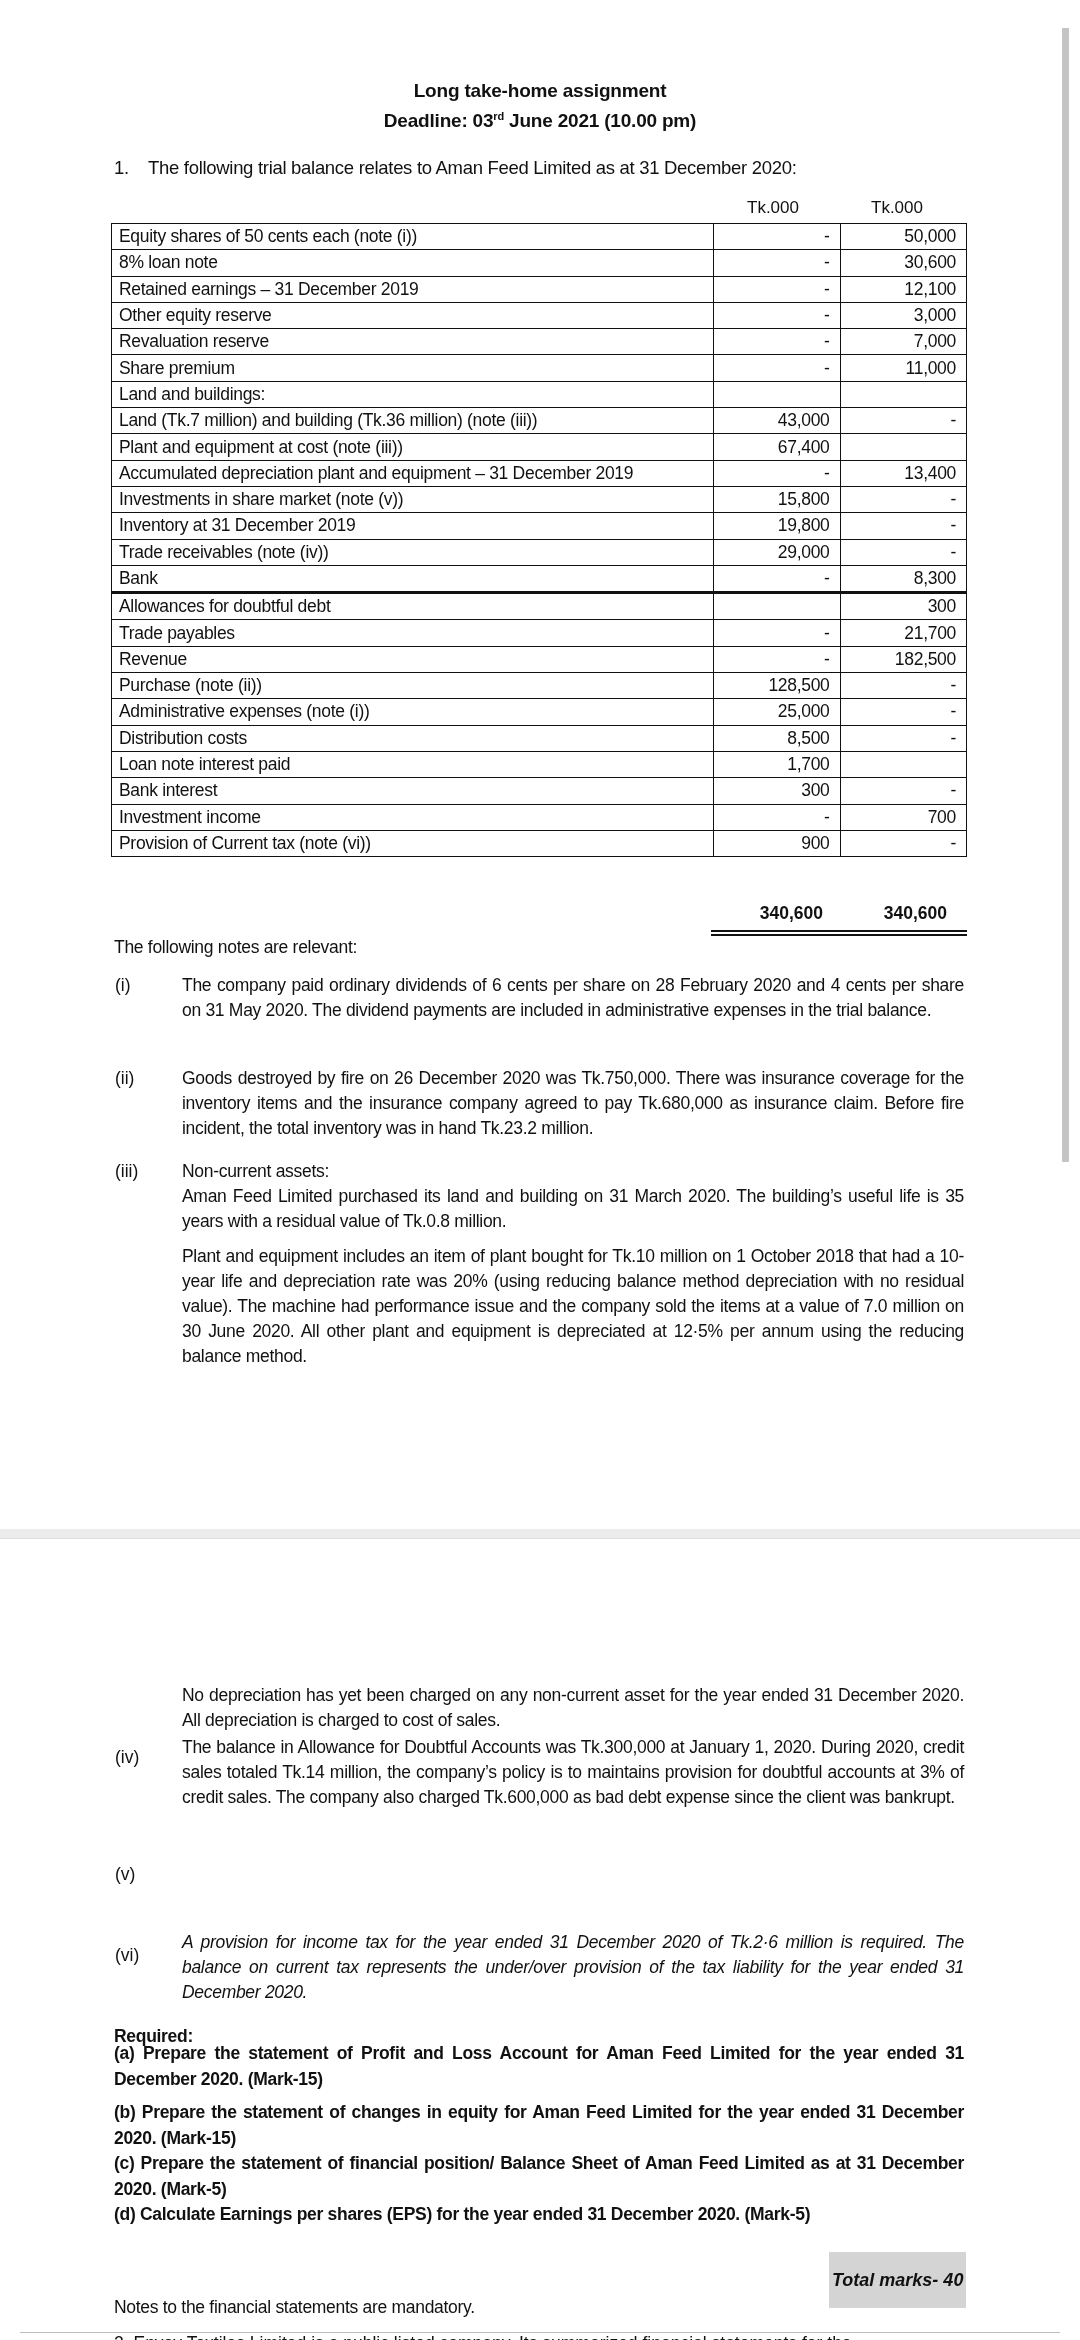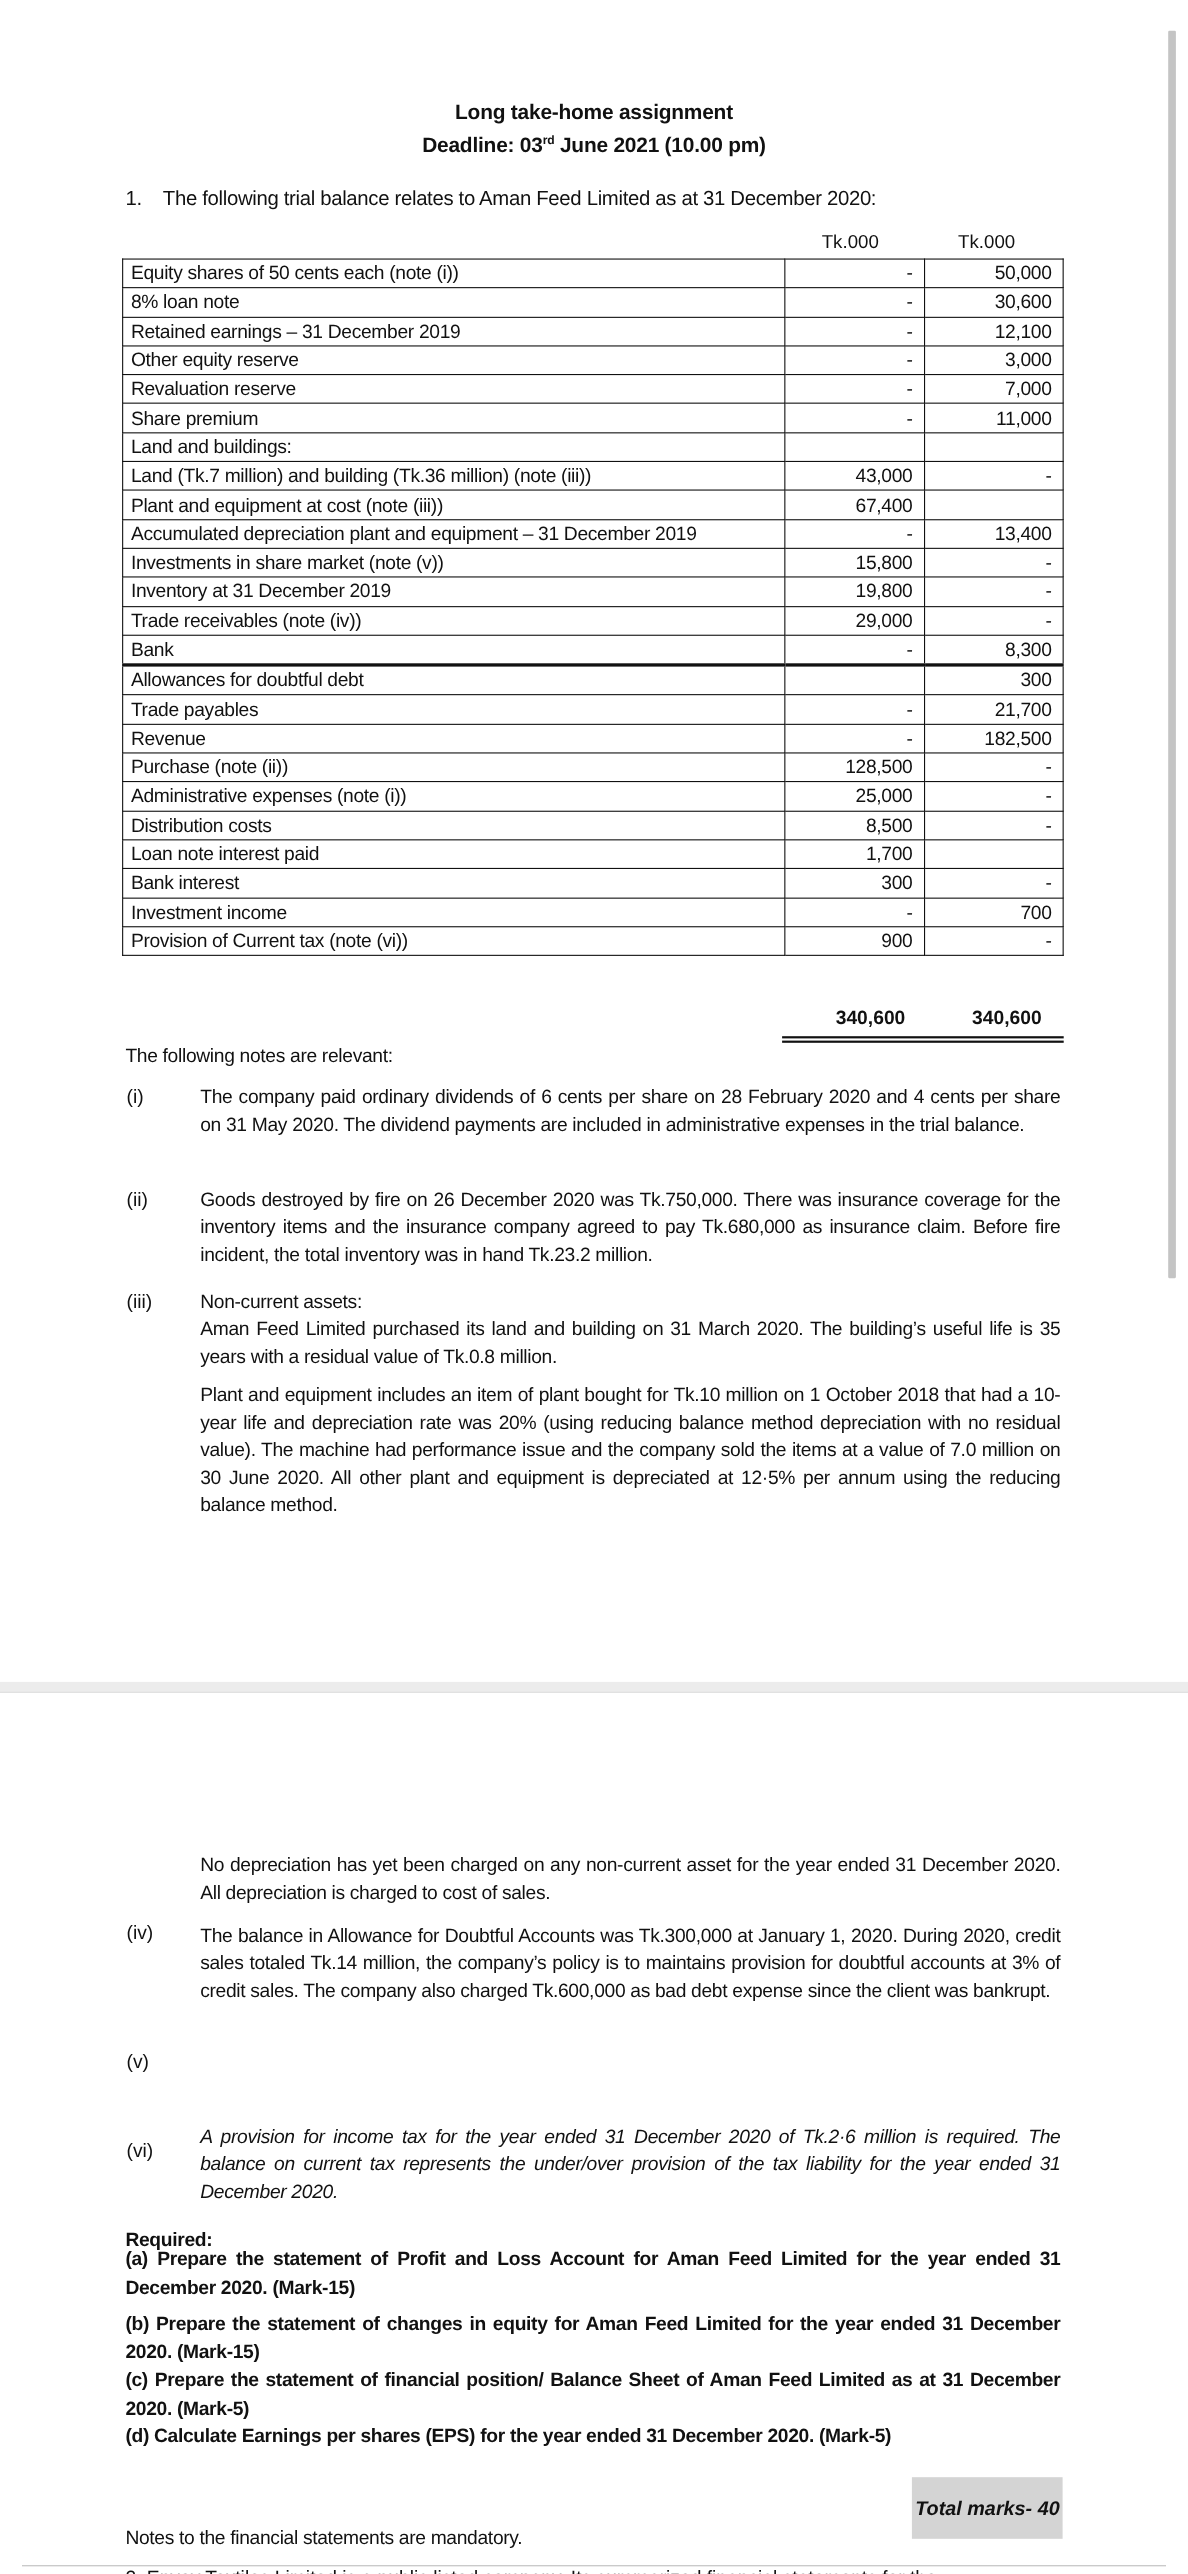--- a/index.html
+++ b/index.html
@@ -17,21 +17,21 @@
       width: 1080px;
       height: 2340px;
       background: #ffffff;
     }
     .page {
       position: absolute;
       left: 0;
       width: 1080px;
       background: #ffffff;
     }
-    .page1 { top: 0; height: 1280px; margin-top: 12px; }
+    .page1 { top: 0; height: 1280px; }
     .page-gap {
       position: absolute;
       left: 0; top: 1529px;
       width: 1080px; height: 9px;
       background: #ececec;
       border-bottom: 1px solid #dcdcdc;
     }
     .page2 { top: 1539px; height: 801px; }
 
     .scrollbar-thumb {
@@ -322,21 +322,21 @@
     <div class="para" style="top:1184px;">Aman Feed Limited purchased its land and building on 31 March 2020. The building’s useful life is 35 years with a residual value of Tk.0.8 million.</div>
     <div class="para" style="top:1244px;">Plant and equipment includes an item of plant bought for Tk.10 million on 1 October 2018 that had a 10-year life and depreciation rate was 20% (using reducing balance method depreciation with no residual value). The machine had performance issue and the company sold the items at a value of 7.0 million on 30 June 2020.  All other plant and equipment is depreciated at 12·5% per annum using the reducing balance method.</div>
   </div>
 
   <div class="page-gap"></div>
 
   <div class="page page2">
     <div class="para" style="top:144px;">No depreciation has yet been charged on any non-current asset for the year ended 31 December 2020. All depreciation is charged to cost of sales.</div>
 
     <div class="note-label" style="top:206px;">(iv)</div>
-    <div class="para" style="top:208px;">The balance in Allowance for Doubtful Accounts was Tk.300,000 at January 1, 2020. During 2020, credit sales totaled Tk.14 million, the company’s policy is to maintains provision for doubtful accounts at 3% of credit sales. The company also charged Tk.600,000 as bad debt expense since the client was bankrupt.</div>
+    <div class="para" style="top:196px;">The balance in Allowance for Doubtful Accounts was Tk.300,000 at January 1, 2020. During 2020, credit sales totaled Tk.14 million, the company’s policy is to maintains provision for doubtful accounts at 3% of credit sales. The company also charged Tk.600,000 as bad debt expense since the client was bankrupt.</div>
 
     <div class="note-label" style="top:323px;">(v)</div>
 
     <div class="note-label" style="top:404px;">(vi)</div>
     <div class="para" style="top:391px;font-style:italic;">A provision for income tax for the year ended 31 December 2020 of Tk.2·6 million is required. The balance on current tax represents the under/over provision of the tax liability for the year ended 31 December 2020.</div>
 
     <div class="req" style="top:485px;">Required:</div>
     <div class="req" style="top:502px;">(a) Prepare the statement of Profit and Loss Account for Aman Feed Limited for the year ended 31 December 2020. (Mark-15)</div>
     <div class="req" style="top:561px;">(b) Prepare the statement of changes in equity for Aman Feed Limited for the year ended 31 December 2020. (Mark-15)</div>
     <div class="req" style="top:612px;">(c) Prepare the statement of financial position/ Balance Sheet of Aman Feed Limited as at 31 December 2020. (Mark-5)</div>

